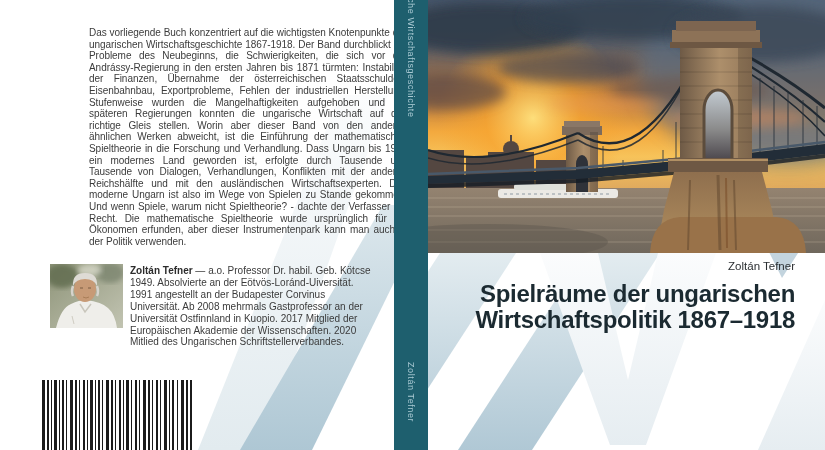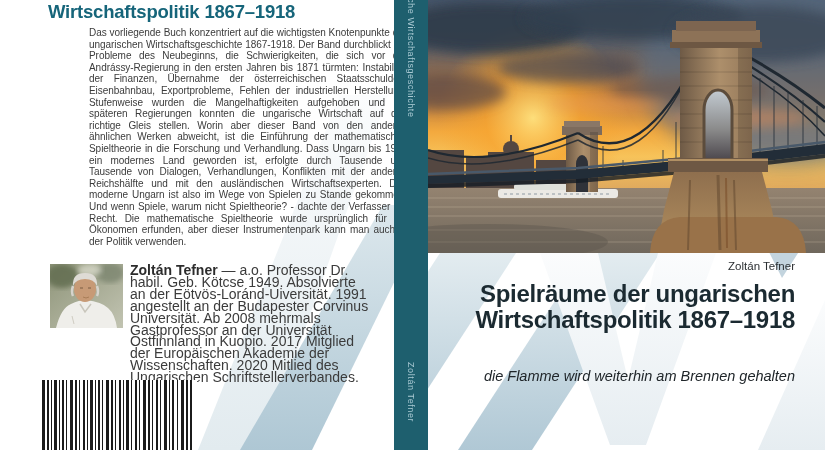--- a/index.html
+++ b/index.html
@@ -10,21 +10,21 @@
   
   .back-cover { position:relative; width:394px; height:450px; background:#fff; overflow:hidden; }
   .back-watermark, .front-watermark { position:absolute; top:0; left:0; pointer-events:none; }
   .back-title { position:absolute; top:1px; left:48px; width:320px;
                 font-size:18.5px; font-weight:bold; color:#16657a; letter-spacing:-0.2px; }
   .blurb { position:absolute; top:27px; left:48px; width:318px;
            font-size:10px; line-height:11.6px; color:#3b3b3b;
            text-align:justify; letter-spacing:-0.05px;margin-left:41px; }
   .author-photo { position:absolute; top:264px; left:50px; width:73px; height:64px; }
   .bio-text { position:absolute; top:265px; left:130px; width:244px;
-              font-size:14px; line-height:11.9px; color:#3b3b3b; }
+              font-size:10px; line-height:11.9px; color:#3b3b3b; }
   .bio-text b { color:#2c2c2c; }
   .barcode { position:absolute; top:380px; left:40px; width:157px; height:70px; background:#fff; }
 
   
   .spine { position:relative; width:34px; height:450px; background:#1e5f6e; overflow:hidden; }
   .spine-text { position:absolute; left:50%; transform:translateX(-50%);
                 writing-mode:vertical-rl; color:#a9c9d3; font-size:9px; letter-spacing:0.6px;
                 white-space:nowrap; }
   .spine-series { top:-2px; }
   .spine-author { bottom:28px; }
@@ -55,21 +55,20 @@
         </linearGradient>
         <linearGradient id="wmSteelB" x1="0" y1="0" x2="0" y2="1">
           <stop offset="0" stop-color="#dde8ed"></stop>
             <stop offset="1" stop-color="#aec7d4"></stop>
         </linearGradient>
       </defs>
       <polygon points="340,95 388,95 262,450 198,450" fill="url(#wmLightB)"></polygon>
       <polygon points="383,205 432,205 312,450 240,450" fill="url(#wmSteelB)"></polygon>
     </svg>
 
-    <div class="back-title">Wirtschaftspolitik 1867–1918</div>
 
     <div class="blurb">Das vorliegende Buch konzentriert auf die wichtigsten Knotenpunkte der ungarischen Wirtschaftsgeschichte 1867-1918. Der Band durchblickt die Probleme des Neubeginns, die Schwierigkeiten, die sich vor der Andrássy-Regierung in den ersten Jahren bis 1871 türmten: Instabilität der Finanzen, Übernahme der österreichischen Staatsschulden, Eisenbahnbau, Exportprobleme, Fehlen der industriellen Herstellung. Stufenweise wurden die Mangelhaftigkeiten aufgehoben und die späteren Regierungen konnten die ungarische Wirtschaft auf das richtige Gleis stellen. Worin aber dieser Band von den anderen ähnlichen Werken abweicht, ist die Einführung der mathematischen Spieltheorie in die Forschung und Verhandlung. Dass Ungarn bis 1914 ein modernes Land geworden ist, erfolgte durch Tausende und Tausende von Dialogen, Verhandlungen, Konflikten mit der anderen Reichshälfte und mit den ausländischen Wirtschaftsexperten. Das moderne Ungarn ist also im Wege von Spielen zu Stande gekommen. Und wenn Spiele, warum nicht Spieltheorie? - dachte der Verfasser mit Recht. Die mathematische Spieltheorie wurde ursprünglich für die Ökonomen erfunden, aber dieser Instrumentenpark kann man auch in der Politik verwenden.</div>
 
     <svg class="author-photo" viewBox="0 0 73 64">
       <defs>
         <linearGradient id="apBg" x1="0" y1="0" x2="1" y2="1">
           <stop offset="0" stop-color="#8e9479"></stop>
             <stop offset="1" stop-color="#c2c4b2"></stop>
         </linearGradient>
         <filter id="apBlur">
@@ -299,15 +298,14 @@
       <g stroke="#5f462e" opacity="0.5">
         <line x1="290" y1="175" x2="292" y2="250" stroke-width="3"></line>
         <line x1="306" y1="180" x2="308" y2="250" stroke-width="2"></line>
         <line x1="262" y1="180" x2="260" y2="250" stroke-width="2"></line>
       </g>
       <line x1="298" y1="178" x2="299" y2="248" stroke="#7a4e2a" stroke-width="2" opacity="0.6"></line>
     </svg>
 
     <div class="front-author">Zoltán Tefner</div>
     <div class="front-title">Spielräume der ungarischen Wirtschaftspolitik 1867–1918</div>
-    <div class="front-subtitle">die Flamme wird weiterhin am Brennen gehalten</div>
   </div>
 </div>
 
 </body></html>

